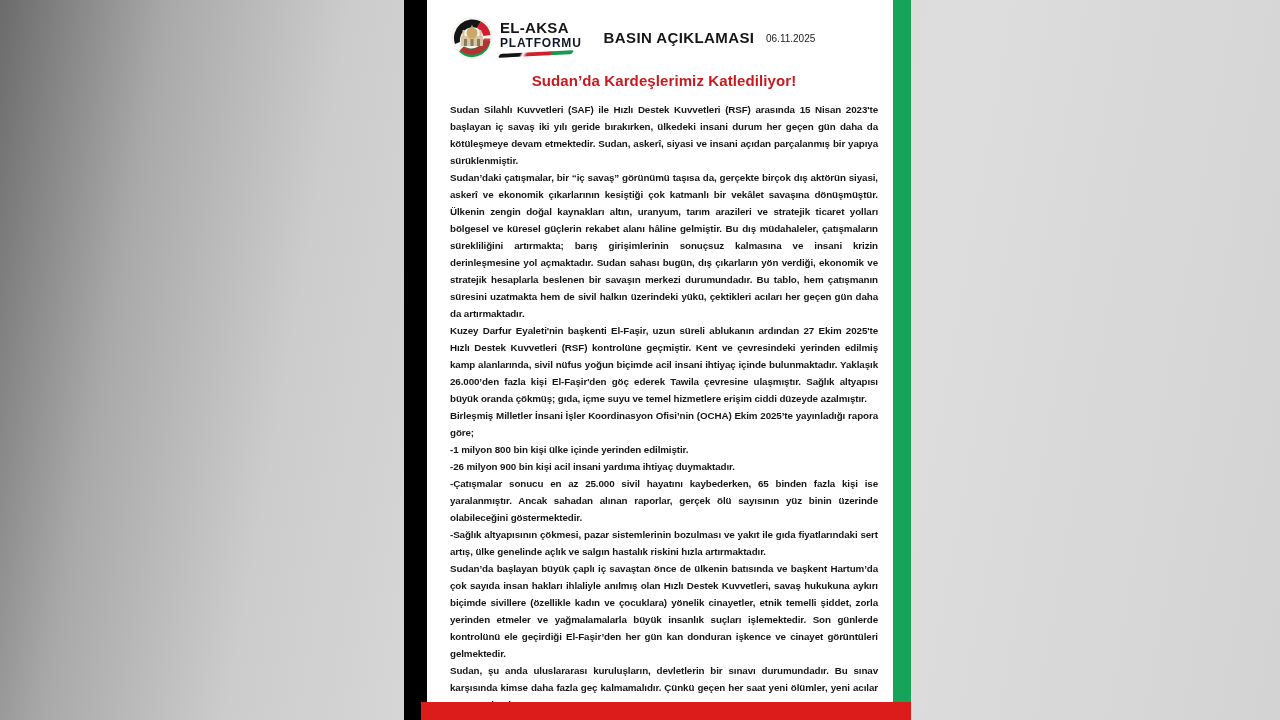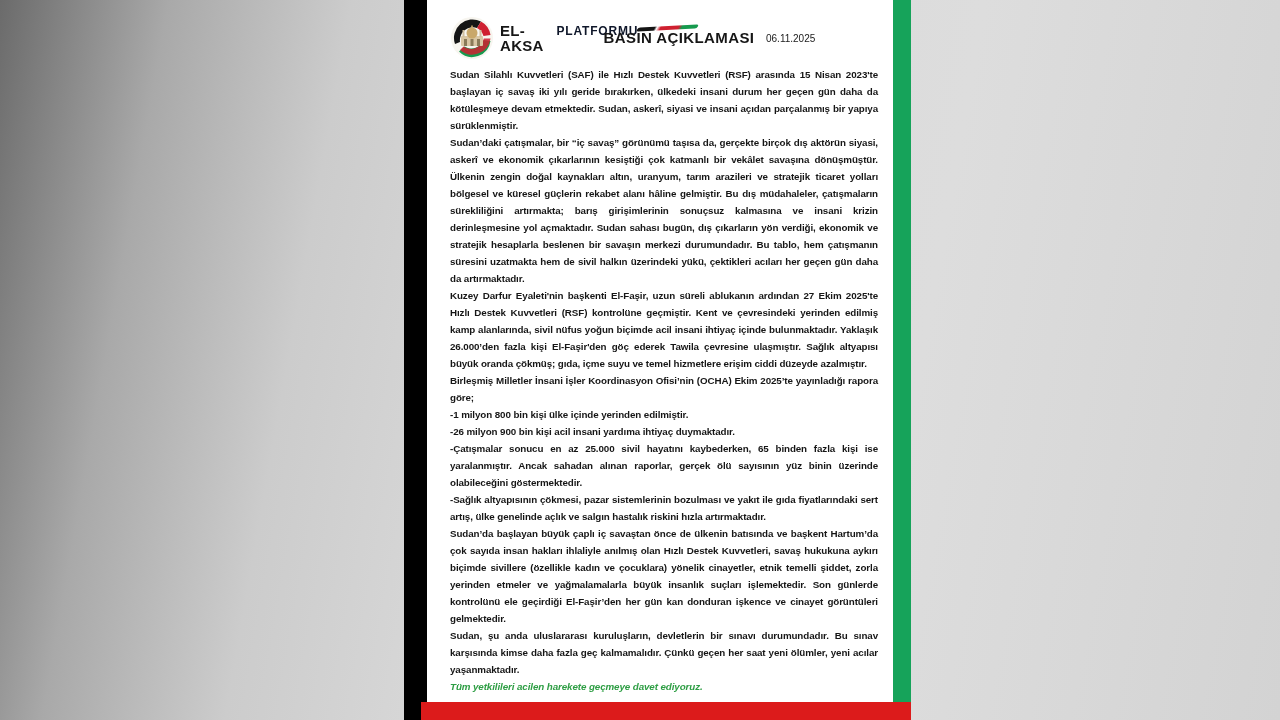--- a/index.html
+++ b/index.html
@@ -28,21 +28,21 @@
     position: absolute; left: 421px; top: 702px; width: 490px; height: 18px;
     background: #dc1b1b;
   }
 
   
   .page-header {
     display: flex; align-items: center; height: 52px; margin-bottom: 2px;
   }
   .logo-wrap { display: flex; align-items: center; gap: 6px; width: 150px; flex: 0 0 auto; }
   .logo-emblem { width: 44px; height: 44px; flex: 0 0 auto; }
-  .logo-text { display: flex; flex-direction: row; line-height: 1; }
+  .logo-text { display: flex; flex-direction: column; line-height: 1; }
   .logo-title {
     font-size: 15px; font-weight: 800; color: #161616; letter-spacing: 0.3px;
   }
   .logo-subtitle {
     font-size: 12px; font-weight: 800; color: #0f172a; letter-spacing: 0.8px; margin-top: 2px;
   }
   .logo-swoosh {
     height: 4px; width: 72px; margin-top: 3px; border-radius: 2px;
     background: linear-gradient(to right, #141414 0%, #141414 28%, #ffffff 32%, #cf2030 38%, #cf2030 68%, #169a4e 74%, #169a4e 100%);
     transform: skewX(-30deg) rotate(-3deg);
@@ -101,20 +101,21 @@
           <span class="logo-subtitle">PLATFORMU</span>
           <span class="logo-swoosh"></span>
         </div>
       </div>
       <div class="header-center">
         <span class="doc-type">BASIN AÇIKLAMASI</span>
       </div>
       <div class="doc-date">06.11.2025</div>
     </div>
 
+    <div class="doc-title">Sudan’da Kardeşlerimiz Katlediliyor!</div>
 
     <div class="doc-body">
       <p>Sudan Silahlı Kuvvetleri (SAF) ile Hızlı Destek Kuvvetleri (RSF) arasında 15 Nisan 2023'te başlayan iç savaş iki yılı geride bırakırken, ülkedeki insani durum her geçen gün daha da kötüleşmeye devam etmektedir. Sudan, askerî, siyasi ve insani açıdan parçalanmış bir yapıya sürüklenmiştir.</p>
       <p>Sudan’daki çatışmalar, bir “iç savaş” görünümü taşısa da, gerçekte birçok dış aktörün siyasi, askerî ve ekonomik çıkarlarının kesiştiği çok katmanlı bir vekâlet savaşına dönüşmüştür. Ülkenin zengin doğal kaynakları altın, uranyum, tarım arazileri ve stratejik ticaret yolları bölgesel ve küresel güçlerin rekabet alanı hâline gelmiştir. Bu dış müdahaleler, çatışmaların sürekliliğini artırmakta; barış girişimlerinin sonuçsuz kalmasına ve insani krizin derinleşmesine yol açmaktadır. Sudan sahası bugün, dış çıkarların yön verdiği, ekonomik ve stratejik hesaplarla beslenen bir savaşın merkezi durumundadır. Bu tablo, hem çatışmanın süresini uzatmakta hem de sivil halkın üzerindeki yükü, çektikleri acıları her geçen gün daha da artırmaktadır.</p>
       <p>Kuzey Darfur Eyaleti'nin başkenti El-Faşir, uzun süreli ablukanın ardından 27 Ekim 2025'te Hızlı Destek Kuvvetleri (RSF) kontrolüne geçmiştir. Kent ve çevresindeki yerinden edilmiş kamp alanlarında, sivil nüfus yoğun biçimde acil insani ihtiyaç içinde bulunmaktadır. Yaklaşık 26.000’den fazla kişi El-Faşir'den göç ederek Tawila çevresine ulaşmıştır. Sağlık altyapısı büyük oranda çökmüş; gıda, içme suyu ve temel hizmetlere erişim ciddi düzeyde azalmıştır.</p>
       <p>Birleşmiş Milletler İnsani İşler Koordinasyon Ofisi’nin (OCHA) Ekim 2025’te yayınladığı rapora göre;</p>
       <p>-1 milyon 800 bin kişi ülke içinde yerinden edilmiştir.</p>
       <p>-26 milyon 900 bin kişi acil insani yardıma ihtiyaç duymaktadır.</p>
       <p>-Çatışmalar sonucu en az 25.000 sivil hayatını kaybederken, 65 binden fazla kişi ise yaralanmıştır. Ancak sahadan alınan raporlar, gerçek ölü sayısının yüz binin üzerinde olabileceğini göstermektedir.</p>
       <p>-Sağlık altyapısının çökmesi, pazar sistemlerinin bozulması ve yakıt ile gıda fiyatlarındaki sert artış, ülke genelinde açlık ve salgın hastalık riskini hızla artırmaktadır.</p>

